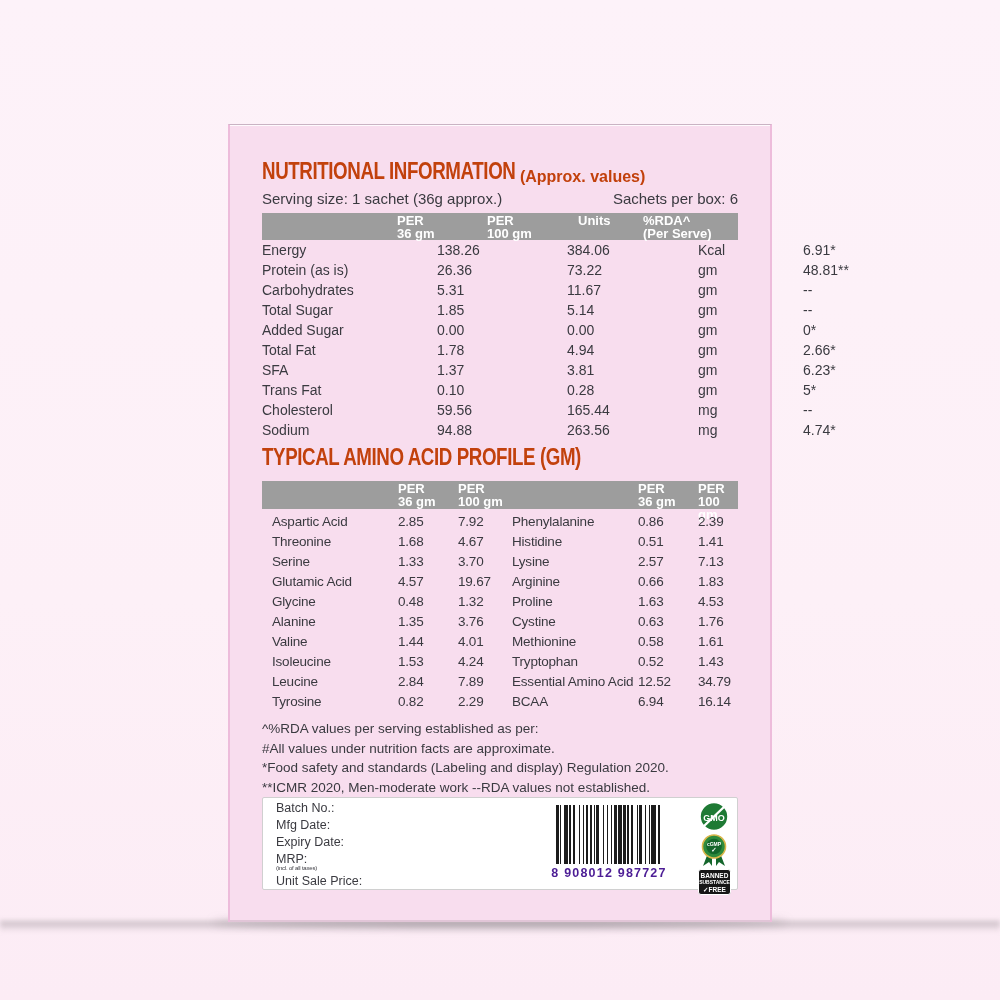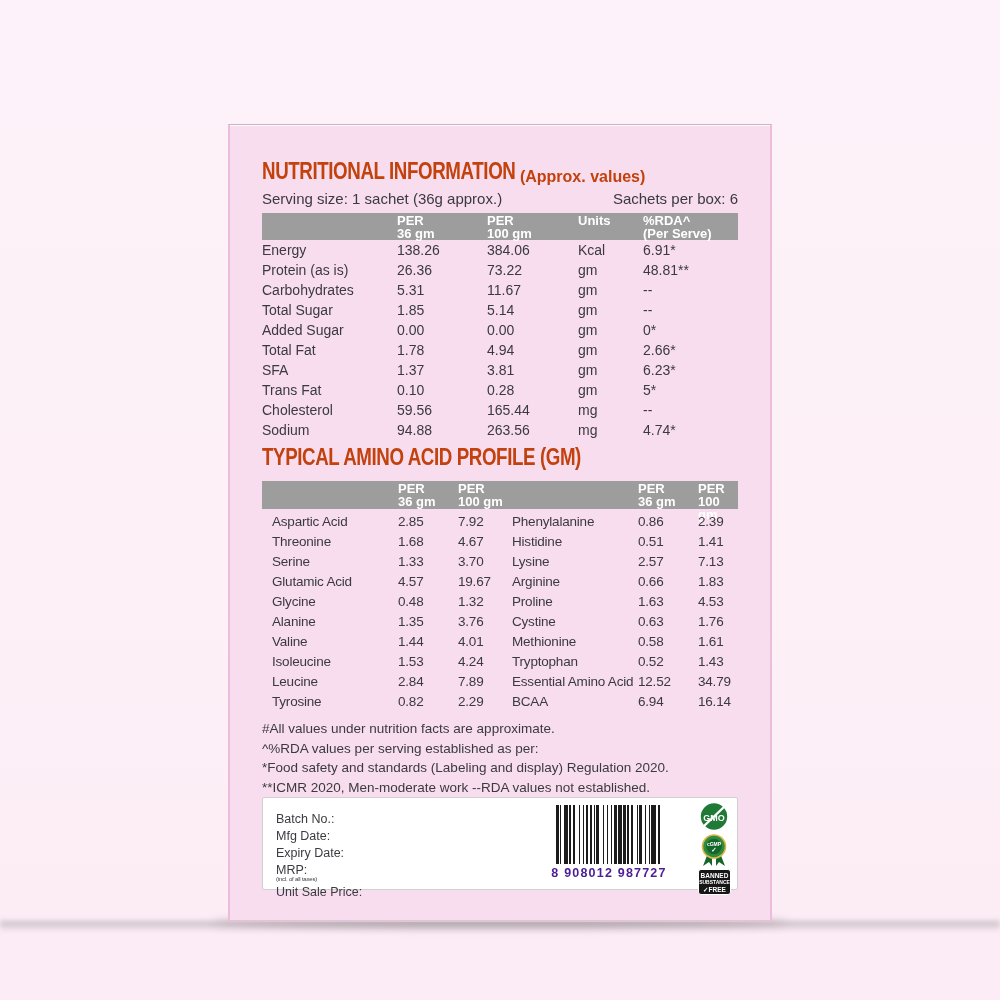--- a/index.html
+++ b/index.html
@@ -51,21 +51,21 @@
 
   
   .ngrid{display:grid;grid-template-columns:135px 90px 91px 65px 1fr;}
   .bar{
     position:absolute;left:32px;right:32px;
     background:#9d9d9d;color:#fff;font-size:13px;font-weight:bold;line-height:13px;
   }
   .bar1{top:88px;height:27px;padding-top:1px;box-sizing:border-box;}
   .bar .cell{padding-top:0;}
   .nrows{position:absolute;left:32px;right:32px;top:115px;font-size:14px;}
-  .nrows .ngrid{height:20px;align-items:center;}
+  .nrows .ngrid{height:20px;align-items:center;gap:40px;}
   .nrows .ngrid > div{line-height:20px;white-space:nowrap;}
 
   .title2{top:319px;}
 
   
   .agrid{display:grid;grid-template-columns:136px 60px 54px 126px 60px 1fr;}
   .bar2{top:356px;height:28px;padding-top:1px;box-sizing:border-box;}
   .arows{position:absolute;left:32px;right:32px;top:387px;font-size:13.5px;}
   .arows .agrid{height:20px;align-items:center;}
   .arows .agrid > div{line-height:20px;white-space:nowrap;letter-spacing:-.2px;}
@@ -73,21 +73,21 @@
 
   
   .footnotes{position:absolute;left:32px;right:32px;top:594px;font-size:13.5px;}
   .footnotes div{line-height:19.5px;white-space:nowrap;}
 
   
   .wbox{
     position:absolute;left:32px;right:32px;top:672px;height:93px;
     background:#ffffff;border:1px solid #d0d0d0;border-radius:2px;box-sizing:border-box;
   }
-  .fields{position:absolute;left:13px;top:15px;}
+  .fields{position:absolute;left:13px;top:4px;}
   .field{margin-bottom:4px;}
   .field-label{font-size:12.5px;line-height:13px;display:block;}
   .field-note{font-size:6px;line-height:5px;display:block;letter-spacing:-.2px;}
   .field-note:empty{display:none;}
 
   .barcode{position:absolute;left:286px;top:7px;width:120px;height:78px;text-align:center;}
   .bars{height:59px;font-size:0;white-space:nowrap;text-align:left;padding-left:7px;}
   .bars i{display:inline-block;height:100%;background:#1b1b1b;vertical-align:top;}
   .bars i.gap{background:transparent;}
   .barcode-number{font-size:12.5px;font-weight:bold;letter-spacing:1.2px;line-height:14px;margin-top:2px;color:#4c1d95;}
@@ -329,23 +329,23 @@
           <div>0.82</div>
           <div>2.29</div>
           <div>BCAA</div>
           <div>6.94</div>
           <div>16.14</div>
         </div>
       </div>
 
     <div class="footnotes">
 
+        <div>^%RDA values per serving established as per:</div>
+
         <div>#All values under nutrition facts are approximate.</div>
-
-        <div>^%RDA values per serving established as per:</div>
 
         <div>*Food safety and standards (Labeling and display) Regulation 2020.</div>
 
         <div>**ICMR 2020, Men-moderate work  --RDA values not established.</div>
       </div>
 
     <div class="wbox">
       <div class="fields">
 
           <div class="field">

